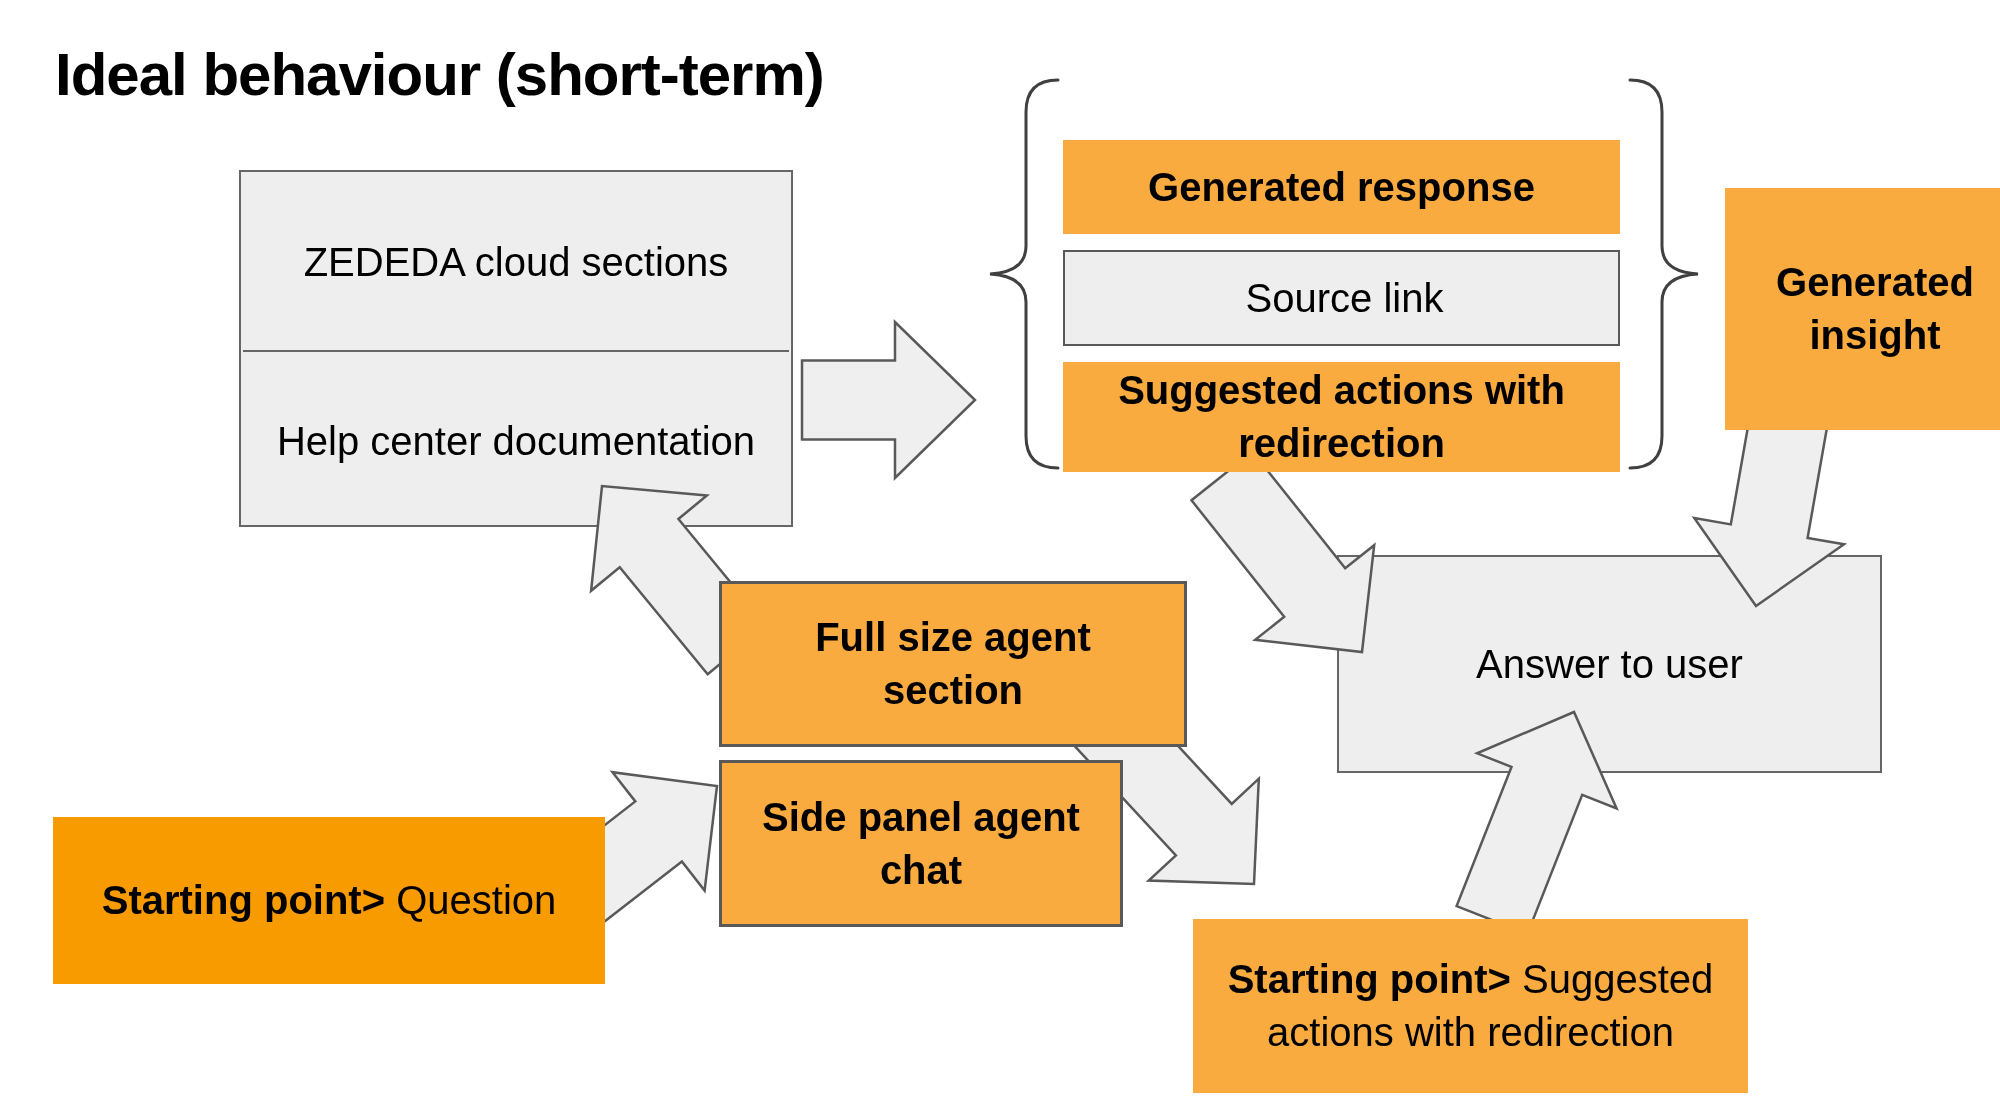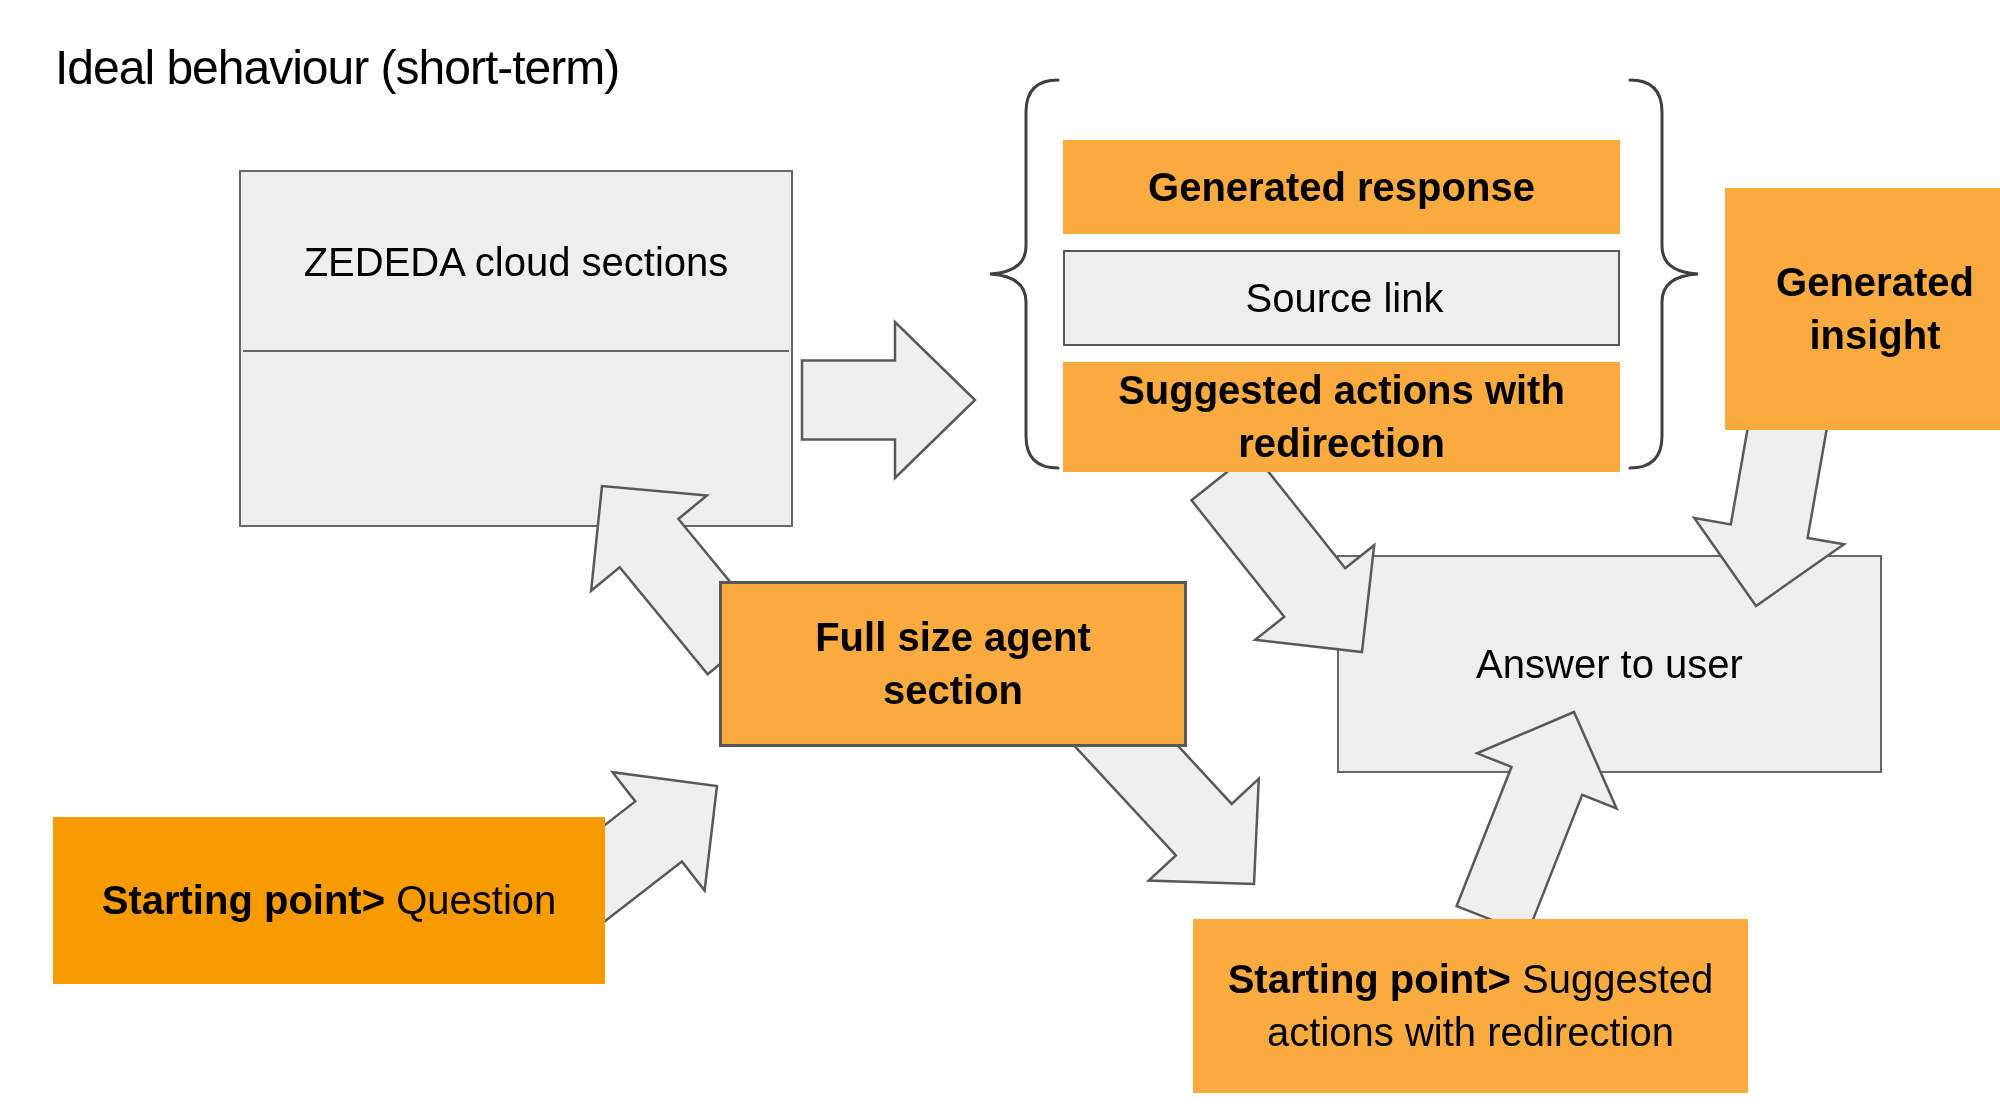--- a/index.html
+++ b/index.html
@@ -1,21 +1,21 @@
 <!DOCTYPE html>
 <html><head>
 <meta charset="utf-8">
 <style>
   html,body{margin:0;padding:0;background:#ffffff;}
   .canvas{
     position:relative; width:2000px; height:1111px; overflow:hidden;
     background:#ffffff; font-family:"Liberation Sans","DejaVu Sans",sans-serif; color:#000;
   }
   .page-title{
-    position:absolute; left:55px; top:40px; font-size:48px; font-weight:400;
+    position:absolute; left:55px; top:40px; font-size:60px; font-weight:700;
     letter-spacing:-1px; z-index:2; white-space:nowrap;
   }
   .box{
     position:absolute; display:flex; align-items:center; justify-content:center;
     text-align:center; font-size:40px; line-height:1.32; box-sizing:border-box;
     padding:6px 18px;
   }
   .bold{font-weight:bold;}
   
   .gray-box{background:#eeeeee; border:2px solid #666666; z-index:10;}
@@ -49,20 +49,23 @@
 <body>
 
 <div class="canvas">
 
   <div class="page-title">Ideal behaviour (short-term)</div>
 
   <div class="box gray-box zededa">
     <div class="zededa-section zededa-top">
       <span>ZEDEDA cloud sections</span>
     </div>
+    <div class="zededa-section zededa-bottom">
+      <span>Help center documentation</span>
+    </div>
   </div>
 
   <div class="box gray-box answer">
     <span>Answer to user</span>
   </div>
 
   <svg class="braces-svg" width="2000" height="1111" viewBox="0 0 2000 1111">
     <path d="M 1058 80 Q 1026 80 1026 112 L 1026 246 Q 1026 272 990 274 Q 1026 276 1026 302 L 1026 436 Q 1026 468 1058 468" fill="none" stroke="#404040" stroke-width="3" stroke-linecap="round"></path>
     <path d="M 1630 80 Q 1662 80 1662 112 L 1662 246 Q 1662 272 1698 274 Q 1662 276 1662 302 L 1662 436 Q 1662 468 1630 468" fill="none" stroke="#404040" stroke-width="3" stroke-linecap="round"></path>
   </svg>
@@ -90,20 +93,23 @@
   </div>
 
   <div class="box orange-light generated-insight">
     <span>Generated insight</span>
   </div>
 
   <div class="box orange-light orange-bordered full-size">
     <span>Full size agent section</span>
   </div>
 
+  <div class="box orange-light orange-bordered side-panel">
+    <span>Side panel agent chat</span>
+  </div>
 
   <div class="box orange-dark starting-question">
     <span><b class="bold">Starting point&gt;</b><span> Question</span></span>
   </div>
 
   <div class="box orange-light starting-suggested">
     <span><b class="bold">Starting point&gt;</b><span> Suggested actions with redirection</span></span>
   </div>
 
 </div>

